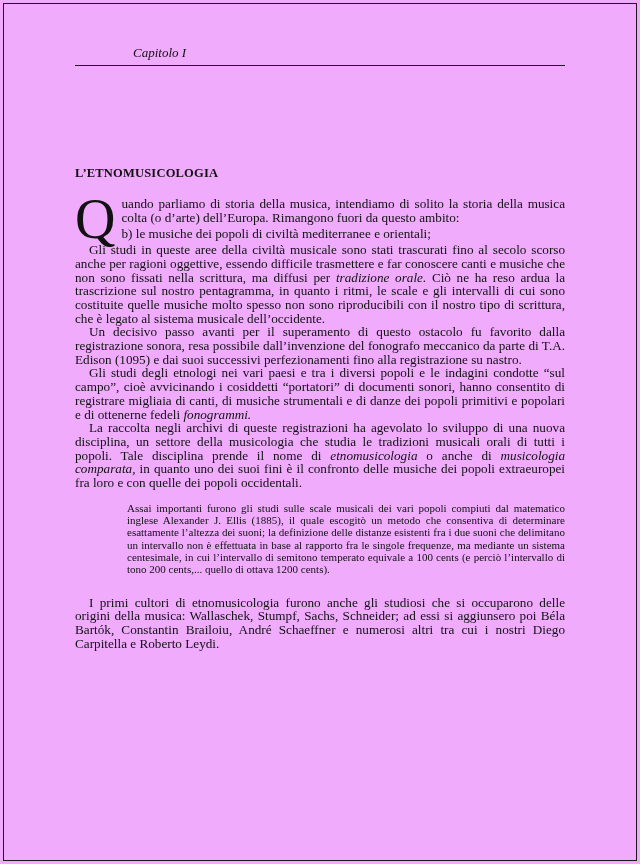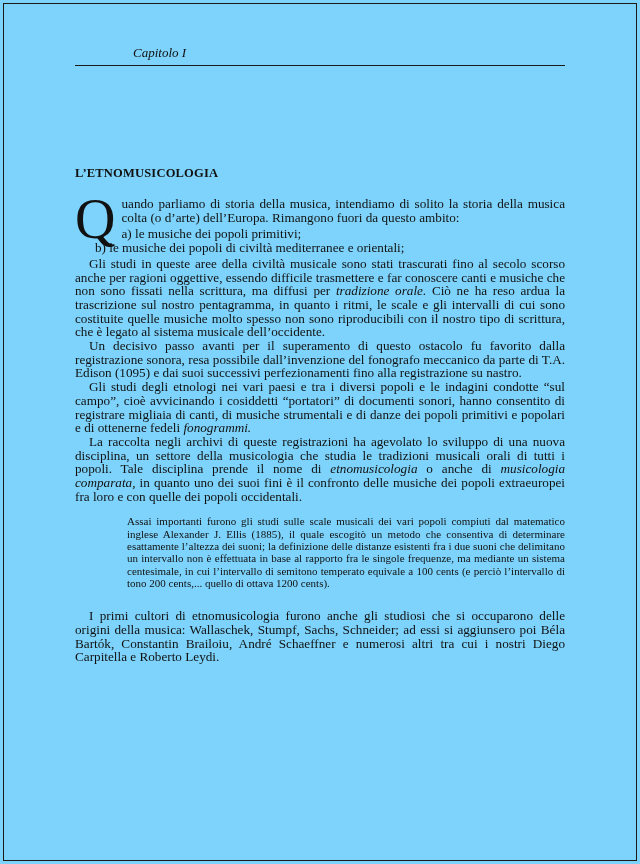--- a/index.html
+++ b/index.html
@@ -5,21 +5,21 @@
   html, body {
     margin: 0;
     padding: 0;
     background: #e8e8e8;
   }
   .page {
     position: relative;
     width: 640px;
     height: 864px;
     margin: 0 auto;
-    background: #7dd3fc;
+    background: #f0abfc;
     color: #111;
     font-family: "Liberation Serif", "DejaVu Serif", serif;
     overflow: hidden;
   }
   .frame {
     position: absolute;
     top: 3px; left: 3px; right: 3px; bottom: 3px;
     border: 1px solid #1a1a1a;
     pointer-events: none;
   }
@@ -92,21 +92,20 @@
 
 <div class="page">
   <div class="frame"></div>
   <div class="content">
     <div class="running-head">Capitolo I</div>
     <hr class="head-rule">
     <div class="section-heading">L’ETNOMUSICOLOGIA</div>
     <div class="body-text">
         <p class="dropcap"><span class="drop">Q</span><span>uando parliamo di storia della musica, intendiamo di solito la storia della musica colta (o d’arte) dell’Europa. Rimangono fuori da questo ambito:</span></p>
         <div class="list">
-          <div class="list-item">a) le musiche dei popoli primitivi;</div>
           <div class="list-item">b) le musiche dei popoli di civiltà mediterranee e orientali;</div>
         </div>
         <p class="body"><span>Gli studi in queste aree della civiltà musicale sono stati trascurati fino al secolo scorso anche per ragioni oggettive, essendo difficile trasmettere e far conoscere canti e musiche che non sono fissati nella scrittura, ma diffusi per </span><span class="it">tradizione orale.</span><span> Ciò ne ha reso ardua la trascrizione sul nostro pentagramma, in quanto i ritmi, le scale e gli intervalli di cui sono costituite quelle musiche molto spesso non sono riproducibili con il nostro tipo di scrittura, che è legato al sistema musicale dell’occidente.</span></p>
         <p class="body"><span>Un decisivo passo avanti per il superamento di questo ostacolo fu favorito dalla registrazione sonora, resa possibile dall’invenzione del fonografo meccanico da parte di T.A. Edison (1095) e dai suoi successivi perfezionamenti fino alla registrazione su nastro.</span></p>
         <p class="body"><span>Gli studi degli etnologi nei vari paesi e tra i diversi popoli e le indagini condotte “sul campo”, cioè avvicinando i cosiddetti “portatori” di documenti sonori, hanno consentito di registrare migliaia di canti, di musiche strumentali e di danze dei popoli primitivi e popolari e di ottenerne fedeli </span><span class="it">fonogrammi.</span></p>
         <p class="body"><span>La raccolta negli archivi di queste registrazioni ha agevolato lo sviluppo di una nuova disciplina, un settore della musicologia che studia le tradizioni musicali orali di tutti i popoli. Tale disciplina prende il nome di </span><span class="it">etnomusicologia</span><span> o anche di </span><span class="it">musicologia comparata,</span><span> in quanto uno dei suoi fini è il confronto delle musiche dei popoli extraeuropei fra loro e con quelle dei popoli occidentali.</span></p>
         <p class="quote"><span>Assai importanti furono gli studi sulle scale musicali dei vari popoli compiuti dal matematico inglese Alexander J. Ellis (1885), il quale escogitò un metodo che consentiva di determinare esattamente l’altezza dei suoni; la definizione delle distanze esistenti fra i due suoni che delimitano un intervallo non è effettuata in base al rapporto fra le singole frequenze, ma mediante un sistema centesimale, in cui l’intervallo di semitono temperato equivale a 100 cents (e perciò l’intervallo di tono 200 cents,... quello di ottava 1200 cents).</span></p>
         <p class="body"><span>I primi cultori di etnomusicologia furono anche gli studiosi che si occuparono delle origini della musica: Wallaschek, Stumpf, Sachs, Schneider; ad essi si aggiunsero poi Béla Bartók, Constantin Brailoiu, André Schaeffner e numerosi altri tra cui i nostri Diego Carpitella e Roberto Leydi.</span></p>
       </div>
   </div>

